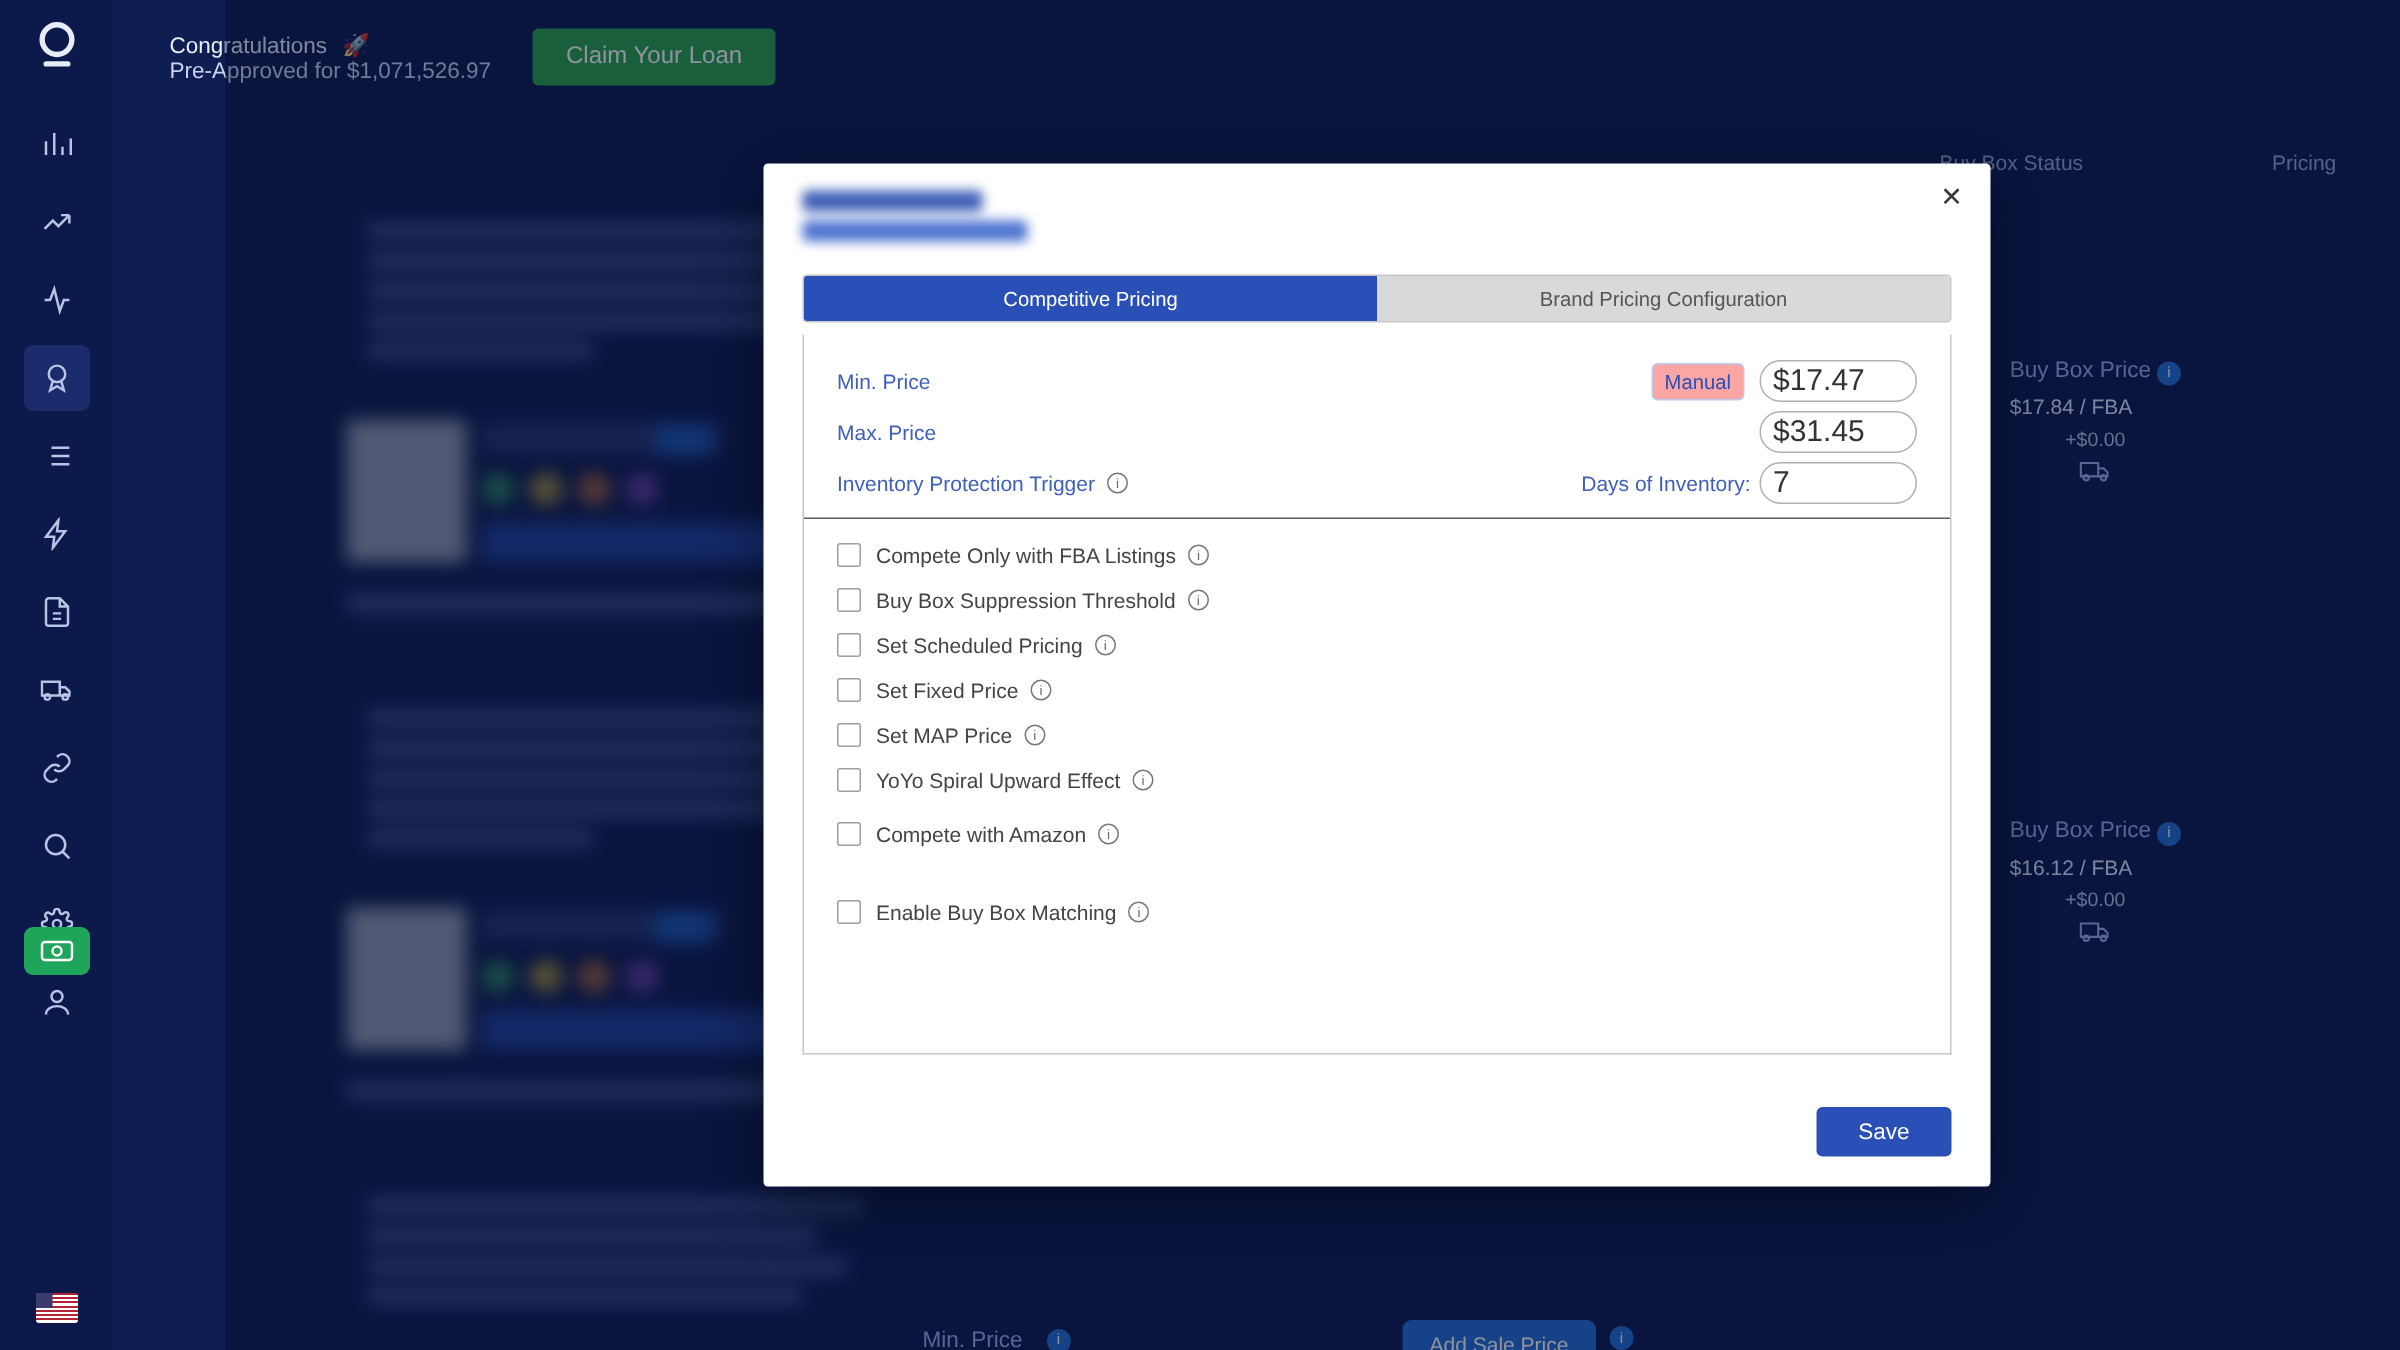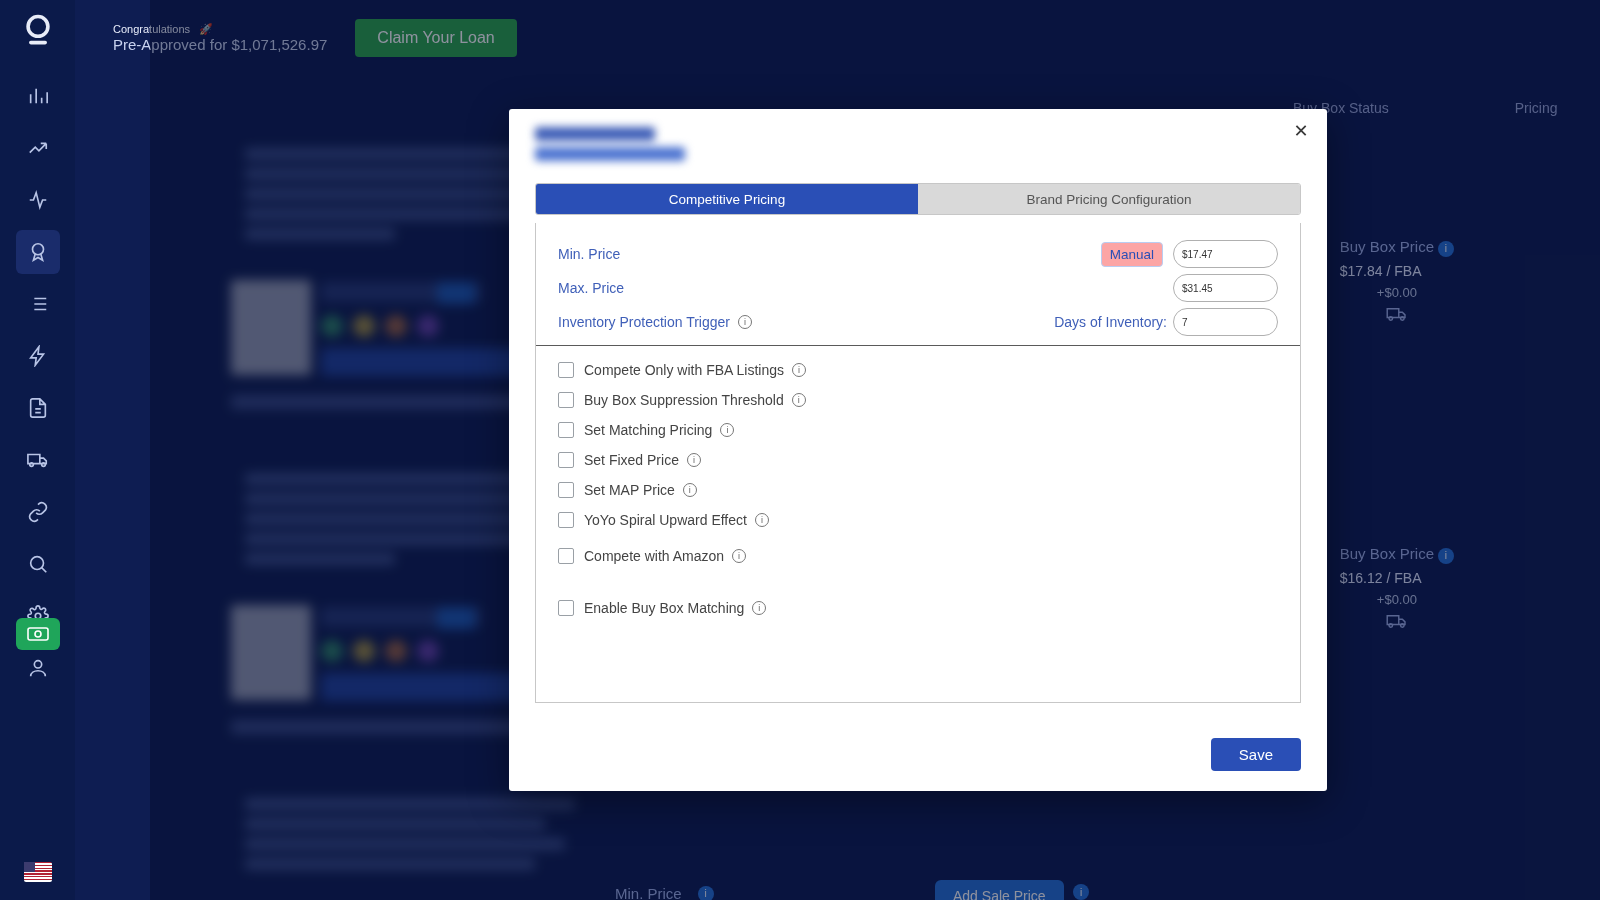--- a/index.html
+++ b/index.html
@@ -15,21 +15,21 @@
 .nav-footer { margin-top: auto; margin-bottom: 18px; display:flex; flex-direction:column; align-items:center; gap:10px;}
 .flag { width: 28px; height: 20px; background: linear-gradient(#b22234 0 7%, #fff 7% 14%, #b22234 14% 21%, #fff 21% 28%, #b22234 28% 35%, #fff 35% 42%, #b22234 42% 49%, #fff 49% 56%, #b22234 56% 63%, #fff 63% 70%, #b22234 70% 77%, #fff 77% 84%, #b22234 84% 91%, #fff 91% 100%); position: relative; border-radius:2px;}
 .flag::before{content:"";position:absolute;left:0;top:0;width:40%;height:50%;background:#3c3b6e;}
 .green-badge{width:44px;height:32px;background:#1fa55a;border-radius:6px;display:flex;align-items:center;justify-content:center;position:absolute;left:16px;bottom:250px;}
 
 
 .main { position: absolute; left: 75px; top: 0; right: 0; height: 900px; background: #0e1d52; overflow: hidden; }
 
 
 .banner { margin: 8px 38px 0 38px; height: 60px; display:flex; align-items:center; color:#e8edfb; }
-.banner-text { font-size:11px; }
+.banner-text { font-size:15px; }
 .banner-sub { font-size:15px; color:#c9d3f0; }
 .claim-btn { margin-left: 28px; padding: 10px 22px; border-radius:4px; background:#2aa54b; color:#fff; font-size:16px; border:none; cursor:pointer;}
 .rocket{display:inline-block;margin-left:6px;}
 
 
 .col-headers { position:absolute; top:100px; left:100px; right:0; height:30px; display:flex; color:#99a6d8; font-size:14px; }
 .col-headers > div { padding:0 18px;text-align:center; }
 
 
 .row-blur { position:absolute; left:100px; width:1425px; height:310px; filter: blur(6px); opacity:0.65;}
@@ -81,21 +81,21 @@
 .tabs{margin:16px 26px 0 26px;display:flex;border:1px solid #c7c7c7;border-radius:3px;overflow:hidden;}
 .tab{flex:1;height:30px;display:flex;align-items:center;justify-content:center;font-size:13.5px;cursor:pointer;}
 .tab.active{background:#2a4fb6;color:#fff;}
 .tab.inactive{background:#d9d9d9;color:#555;}
 
 .form-body{margin:8px 26px 0 26px;border:1px solid #c7c7c7;border-top:none;padding:14px 22px;height:480px;}
 .form-row{display:flex;align-items:center;height:34px;font-size:14px;color:#3f5fb8;}
 .form-row .lbl{flex:0 0 auto;}
 .form-row .spacer{flex:1;}
 .manual-btn{padding:4px 8px;border:1px solid #b9cdf2;background:#fca5a5;color:#2a4fb6;border-radius:4px;font-size:13.5px;cursor:pointer;margin-right:10px;}
-.txt-input{width:105px;height:28px;border:1px solid #b0b0b0;border-radius:14px;padding:0 8px;font-size:10px;color:#333;}
+.txt-input{width:105px;height:28px;border:1px solid #b0b0b0;border-radius:14px;padding:0 8px;font-size:20px;color:#333;}
 .days-lbl{color:#3f5fb8;font-size:14px;margin-right:6px;}
 .sep{height:1px;background:#5a5a5a;margin:6px -22px 10px -22px;}
 
 .chk-row{display:flex;align-items:center;height:28px;font-size:14px;color:#444;margin:2px 0;}
 .chk{width:16px;height:16px;border:1.5px solid #9aa0a6;border-radius:2px;margin-right:10px;cursor:pointer;}
 .info-i{display:inline-flex;width:14px;height:14px;border:1.3px solid #777;border-radius:50%;align-items:center;justify-content:center;font-size:9px;color:#666;margin-left:8px;cursor:pointer;}
 
 .modal-footer{position:absolute;bottom:20px;right:26px;}
 .save-btn{padding:8px 28px;background:#2a4fb6;color:#fff;border:none;border-radius:4px;font-size:15px;cursor:pointer;}
 
@@ -345,21 +345,21 @@
           <span>Compete Only with FBA Listings</span>
           <span class="info-i">i</span>
         </div>
       <div class="chk-row">
           <div class="chk"></div>
           <span>Buy Box Suppression Threshold</span>
           <span class="info-i">i</span>
         </div>
       <div class="chk-row">
           <div class="chk"></div>
-          <span>Set Matching Pricing</span>
+          <span>Set Scheduled Pricing</span>
           <span class="info-i">i</span>
         </div>
       <div class="chk-row">
           <div class="chk"></div>
           <span>Set Fixed Price</span>
           <span class="info-i">i</span>
         </div>
       <div class="chk-row">
           <div class="chk"></div>
           <span>Set MAP Price</span>

